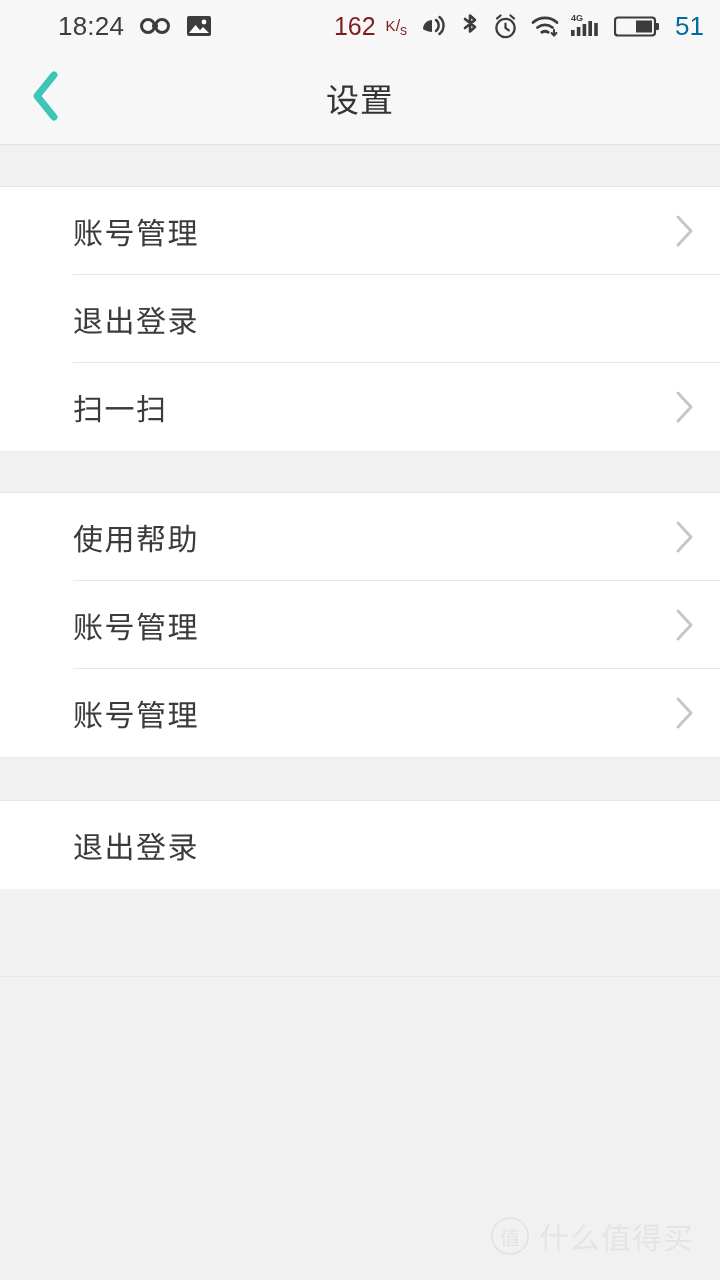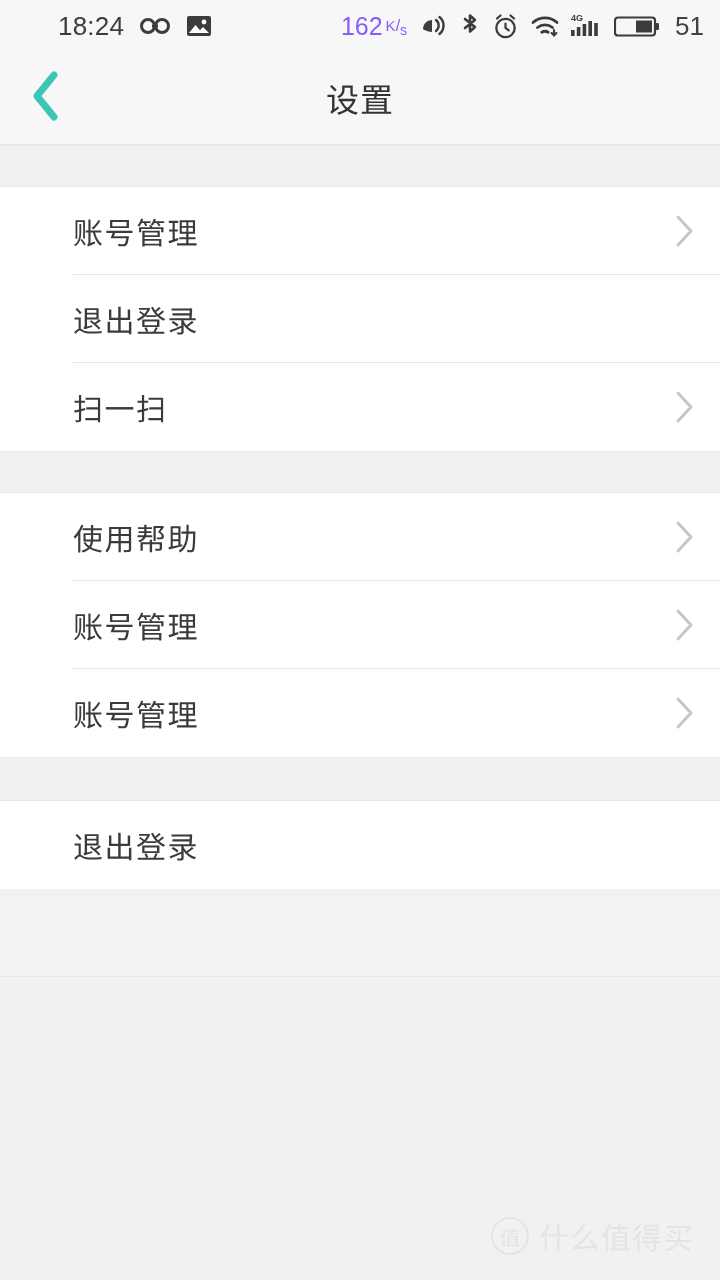--- a/index.html
+++ b/index.html
@@ -46,42 +46,42 @@
   .sb-ico {
     display: inline-flex;
     align-items: center;
     justify-content: center;
     color: #3c3c3c;
   }
   .netspeed {
     font-size: 25px;
     display: flex;
     align-items: baseline;
-    color: #8b5cf6;
+    color: #7f1d1d;
     margin-right: 2px;
   }
   .netspeed .unit {
     font-size: 15px;
-    margin-left: 3px;
+    margin-left: 10px;
     line-height: 1;
     position: relative;
     top: -4px;
   }
   .netspeed .unit .slash {
     font-size: 16px;
   }
   .netspeed .unit .sub {
     position: relative;
     top: 4px;
     font-size: 14px;
   }
   .battery-num {
     font-size: 26px;
     margin-left: 4px;
-    color: #404040;
+    color: #0369a1;
   }
 
   
   .header {
     height: 93px;
     background: #f7f7f7;
     border-bottom: 1px solid #e4e4e4;
     display: flex;
     align-items: center;
     position: relative;

